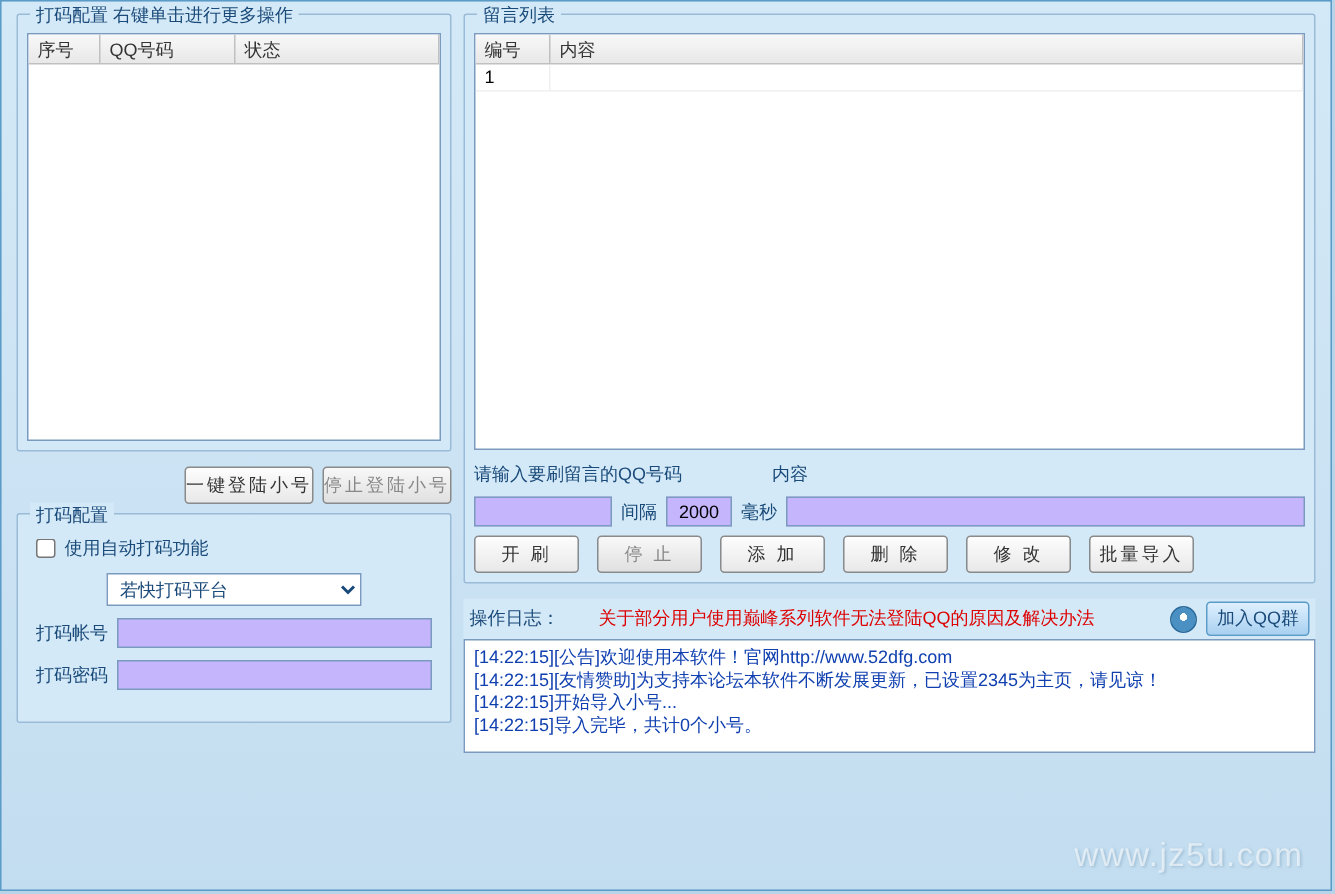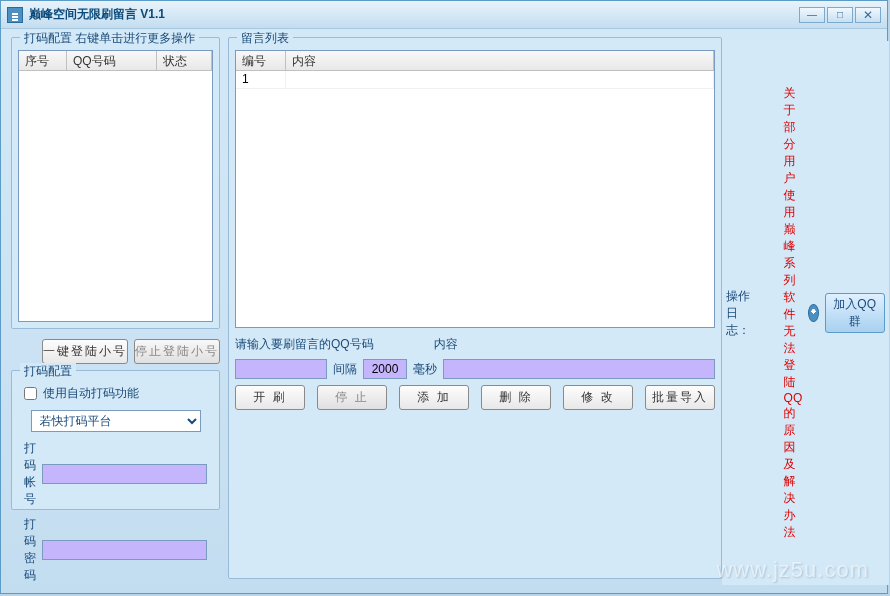--- a/index.html
+++ b/index.html
@@ -7,21 +7,21 @@
 .window { width: 888px; height: 594px; border: 1px solid #5a9bc7; background: linear-gradient(to bottom, #d4e9f7 0%, #c3ddf0 100%); position: relative; }
 .titlebar { height: 28px; background: linear-gradient(to bottom, #e8f3fb 0%, #c3ddf0 100%); display: flex; align-items: center; padding: 0 6px; border-bottom: 1px solid #a8c8e0; }
 .title-icon { width: 16px; height: 16px; background: #4a90c2; border: 1px solid #2a6a9a; margin-right: 6px; display: inline-flex; align-items: center; justify-content: center; position: relative; }
 .title-icon::after { content: ""; position: absolute; width: 6px; height: 2px; background: #fff; top: 5px; left: 4px; box-shadow: 0 3px 0 #fff, 0 6px 0 #fff; }
 .title-text { color: #0a4a7a; font-size: 12px; font-weight: bold; flex: 1; }
 .win-controls { display: flex; gap: 2px; }
 .win-btn { width: 26px; height: 16px; border: 1px solid #7aaad0; background: linear-gradient(to bottom,#f0f8ff,#c8e0f0); display: flex; align-items: center; justify-content: center; color: #3a6a9a; cursor: pointer; font-size: 10px; }
 .win-btn.close { font-size: 12px; }
 .content { padding: 8px 10px; display: flex; gap: 8px; height: calc(100% - 28px); }
 .left-col { width: 290px; display: flex; flex-direction: column; }
-.right-col { flex: 1; display: flex; flex-direction: row; }
+.right-col { flex: 1; display: flex; flex-direction: column; }
 .group { border: 1px solid #99bbd8; border-radius: 2px; padding: 6px; background: #d4e9f7; position: relative; margin-bottom: 6px; }
 .group-title { position: absolute; top: -8px; left: 8px; background: #d4e9f7; padding: 0 4px; color: #1a4a7a; font-size: 12px; }
 .table-box { background: #fff; border: 1px solid #7a9ac0; height: 272px; margin-top: 6px; overflow: hidden; }
 .table-header { display: flex; background: linear-gradient(to bottom,#f8f8f8,#e8e8e8); border-bottom: 1px solid #c0c0c0; height: 20px; }
 .table-header .th { border-right: 1px solid #c0c0c0; padding: 2px 6px; font-size: 12px; color: #333; }
 .table-body { height: calc(100% - 20px); overflow-y: auto; font-size: 12px; }
 .table-row { display: flex; border-bottom: 1px solid #f0f0f0; height: 18px; }
 .table-row .td { border-right: 1px solid #f0f0f0; padding: 1px 6px; }
 .btn-row { display: flex; gap: 6px; margin-top: 4px; justify-content: flex-end; }
 .btn { background: linear-gradient(to bottom,#fdfdfd,#e8e8e8); border: 1px solid #8a8a8a; border-radius: 3px; padding: 3px 8px; font-size: 12px; cursor: pointer; min-width: 88px; text-align: center; color: #333; letter-spacing: 4px; }
@@ -40,29 +40,20 @@
 .log-line { color: #1040b0; }
 .select { border: 1px solid #7a9ac0; background: #fff; height: 22px; font-size: 12px; padding: 1px 4px; color: #1a4a7a; width: 170px; }
 .checkbox-row { display: flex; align-items: center; gap: 6px; margin: 8px 6px; color: #1a4a7a; }
 .field-row { display: flex; align-items: center; gap: 6px; margin: 8px 6px; color: #1a4a7a; }
 .watermark { position: absolute; right: 18px; bottom: 10px; font-size: 22px; color: rgba(255,255,255,0.6); text-shadow: 1px 1px 2px rgba(100,140,170,0.4); font-family: Arial, sans-serif; letter-spacing: 1px; pointer-events: none; }
 </style>
 </head>
 <body>
 
 <div class="window">
-  <div class="titlebar">
-    <span class="title-icon"></span>
-    <span class="title-text">巅峰空间无限刷留言 V1.1</span>
-    <div class="win-controls">
-      <div class="win-btn">—</div>
-      <div class="win-btn">□</div>
-      <div class="win-btn close">✕</div>
-    </div>
-  </div>
 
   <div class="content">
     <div class="left-col">
       <div class="group" style="flex:0 0 auto;">
         <div class="group-title">打码配置  右键单击进行更多操作</div>
         <div class="table-box">
           <div class="table-header">
             <div class="th" style="width:48px">序号</div>
             <div class="th" style="width:90px">QQ号码</div>
             <div class="th" style="flex:1">状态</div>
@@ -131,16 +122,22 @@
           <button class="btn small">批量导入</button>
         </div>
       </div>
 
       <div class="log-header">
         <span class="lbl">操作日志：</span>
         <span class="notice">关于部分用户使用巅峰系列软件无法登陆QQ的原因及解决办法</span>
         <span class="qq-icon"></span>
         <button class="btn small" style="min-width:60px;letter-spacing:0;padding:2px 6px;background:linear-gradient(to bottom,#dff0ff,#a8d0f0);border-color:#5a9bc7;color:#1a4a7a">加入QQ群</button>
       </div>
+      <div class="log-box" id="log-box">
+          <div class="log-line">[14:22:15][公告]欢迎使用本软件！官网http://www.52dfg.com</div>
+          <div class="log-line">[14:22:15][友情赞助]为支持本论坛本软件不断发展更新，已设置2345为主页，请见谅！</div>
+          <div class="log-line">[14:22:15]开始导入小号...</div>
+          <div class="log-line">[14:22:15]导入完毕，共计0个小号。</div>
+        </div>
     </div>
   </div>
   <div class="watermark">www.jz5u.com</div>
 </div>
 
 </body></html>

